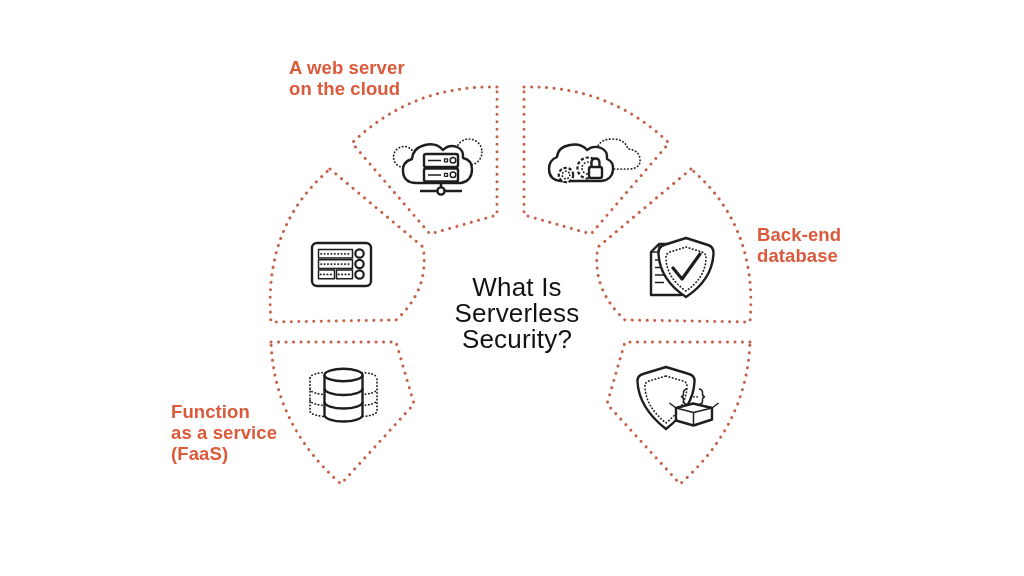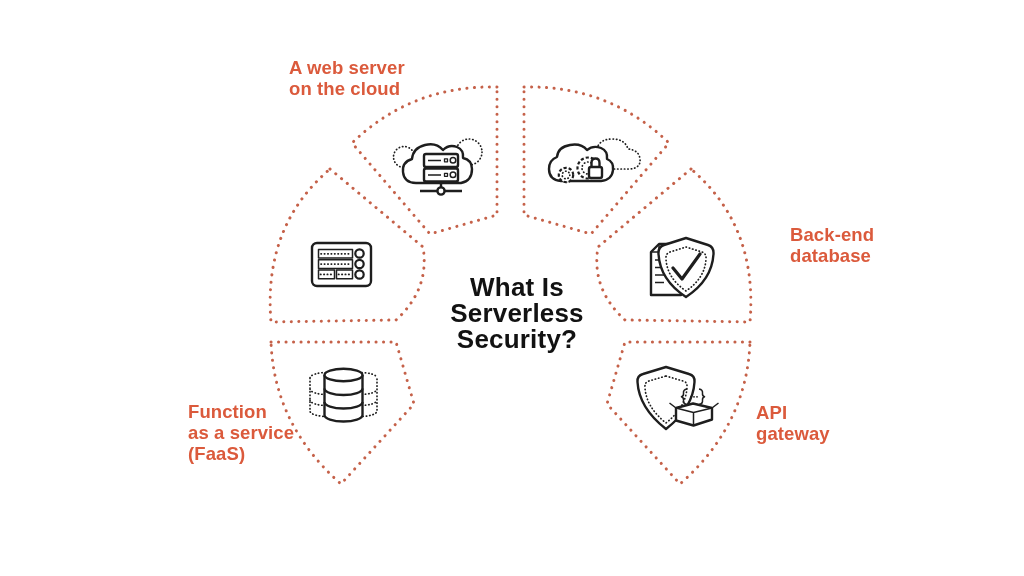--- a/index.html
+++ b/index.html
@@ -14,21 +14,21 @@
     position:relative;width:899px;height:576px;background:var(--bg);
     overflow:hidden;font-family:"Liberation Sans","DejaVu Sans",sans-serif;
   }
   .canvas svg{position:absolute;inset:0;}
   .seg-label{
     position:absolute;color:var(--accent);font-weight:700;
     font-size:18.5px;line-height:21px;white-space:pre-line;letter-spacing:.1px;
   }
   .center-title{
     position:absolute;left:412px;top:274px;width:210px;text-align:center;
-    color:var(--ink);font-weight:700;font-size:26px;line-height:26px;
+    color:var(--ink);font-weight:400;font-size:26px;line-height:26px;
     white-space:pre-line;letter-spacing:.2px;margin:0;
   }
   
   .wedge{fill:none;stroke:var(--dots);stroke-width:3;stroke-dasharray:0.1 7.4;
          stroke-linecap:round;stroke-linejoin:round;opacity:.95;}
   .icon{stroke:var(--icon);fill:none;stroke-linejoin:round;}
   .solid{stroke-width:2.4;}
   .thin{stroke-width:1.5;}
   .thin2{stroke-width:2.2;}
   .thinr{stroke-width:1.3;}
@@ -118,25 +118,23 @@
       <circle class="bracedot" cx="694" cy="396.8" r="0.9"></circle>
       <circle class="bracedot" cx="697" cy="396.8" r="0.9"></circle>
       <path class="solid" fill="#fff" d="M676 408 L693 403.5 L712 408 L712 419.5 L693.5 425.5 L676 420.5 Z"></path>
       <path class="thin" d="M676 408 L693.5 412.5 L712 408 M693.5 412.5 V425.5"></path>
       <path class="thin" d="M676 408 L669.5 403 M712 408 L718.5 403"></path>
     </g>
   </svg>
 
   <div class="seg-label" style="left:289px;top:57px;">A web server
 on the cloud</div>
-  <div class="seg-label" style="left:757px;top:224px;margin-left:33px;">Back-end
+  <div class="seg-label" style="left:757px;top:224px;">Back-end
 database</div>
-  <div class="seg-label" style="left:171px;top:401px;margin-left:17px;">Function
+  <div class="seg-label" style="left:171px;top:401px;">Function
 as a service
 (FaaS)</div>
-  <div class="seg-label" style="left:756px;top:402px;">API
-gateway</div>
 
   <h1 class="center-title">What Is
 Serverless
 Security?</h1>
 
 </div>
 
 </body></html>

